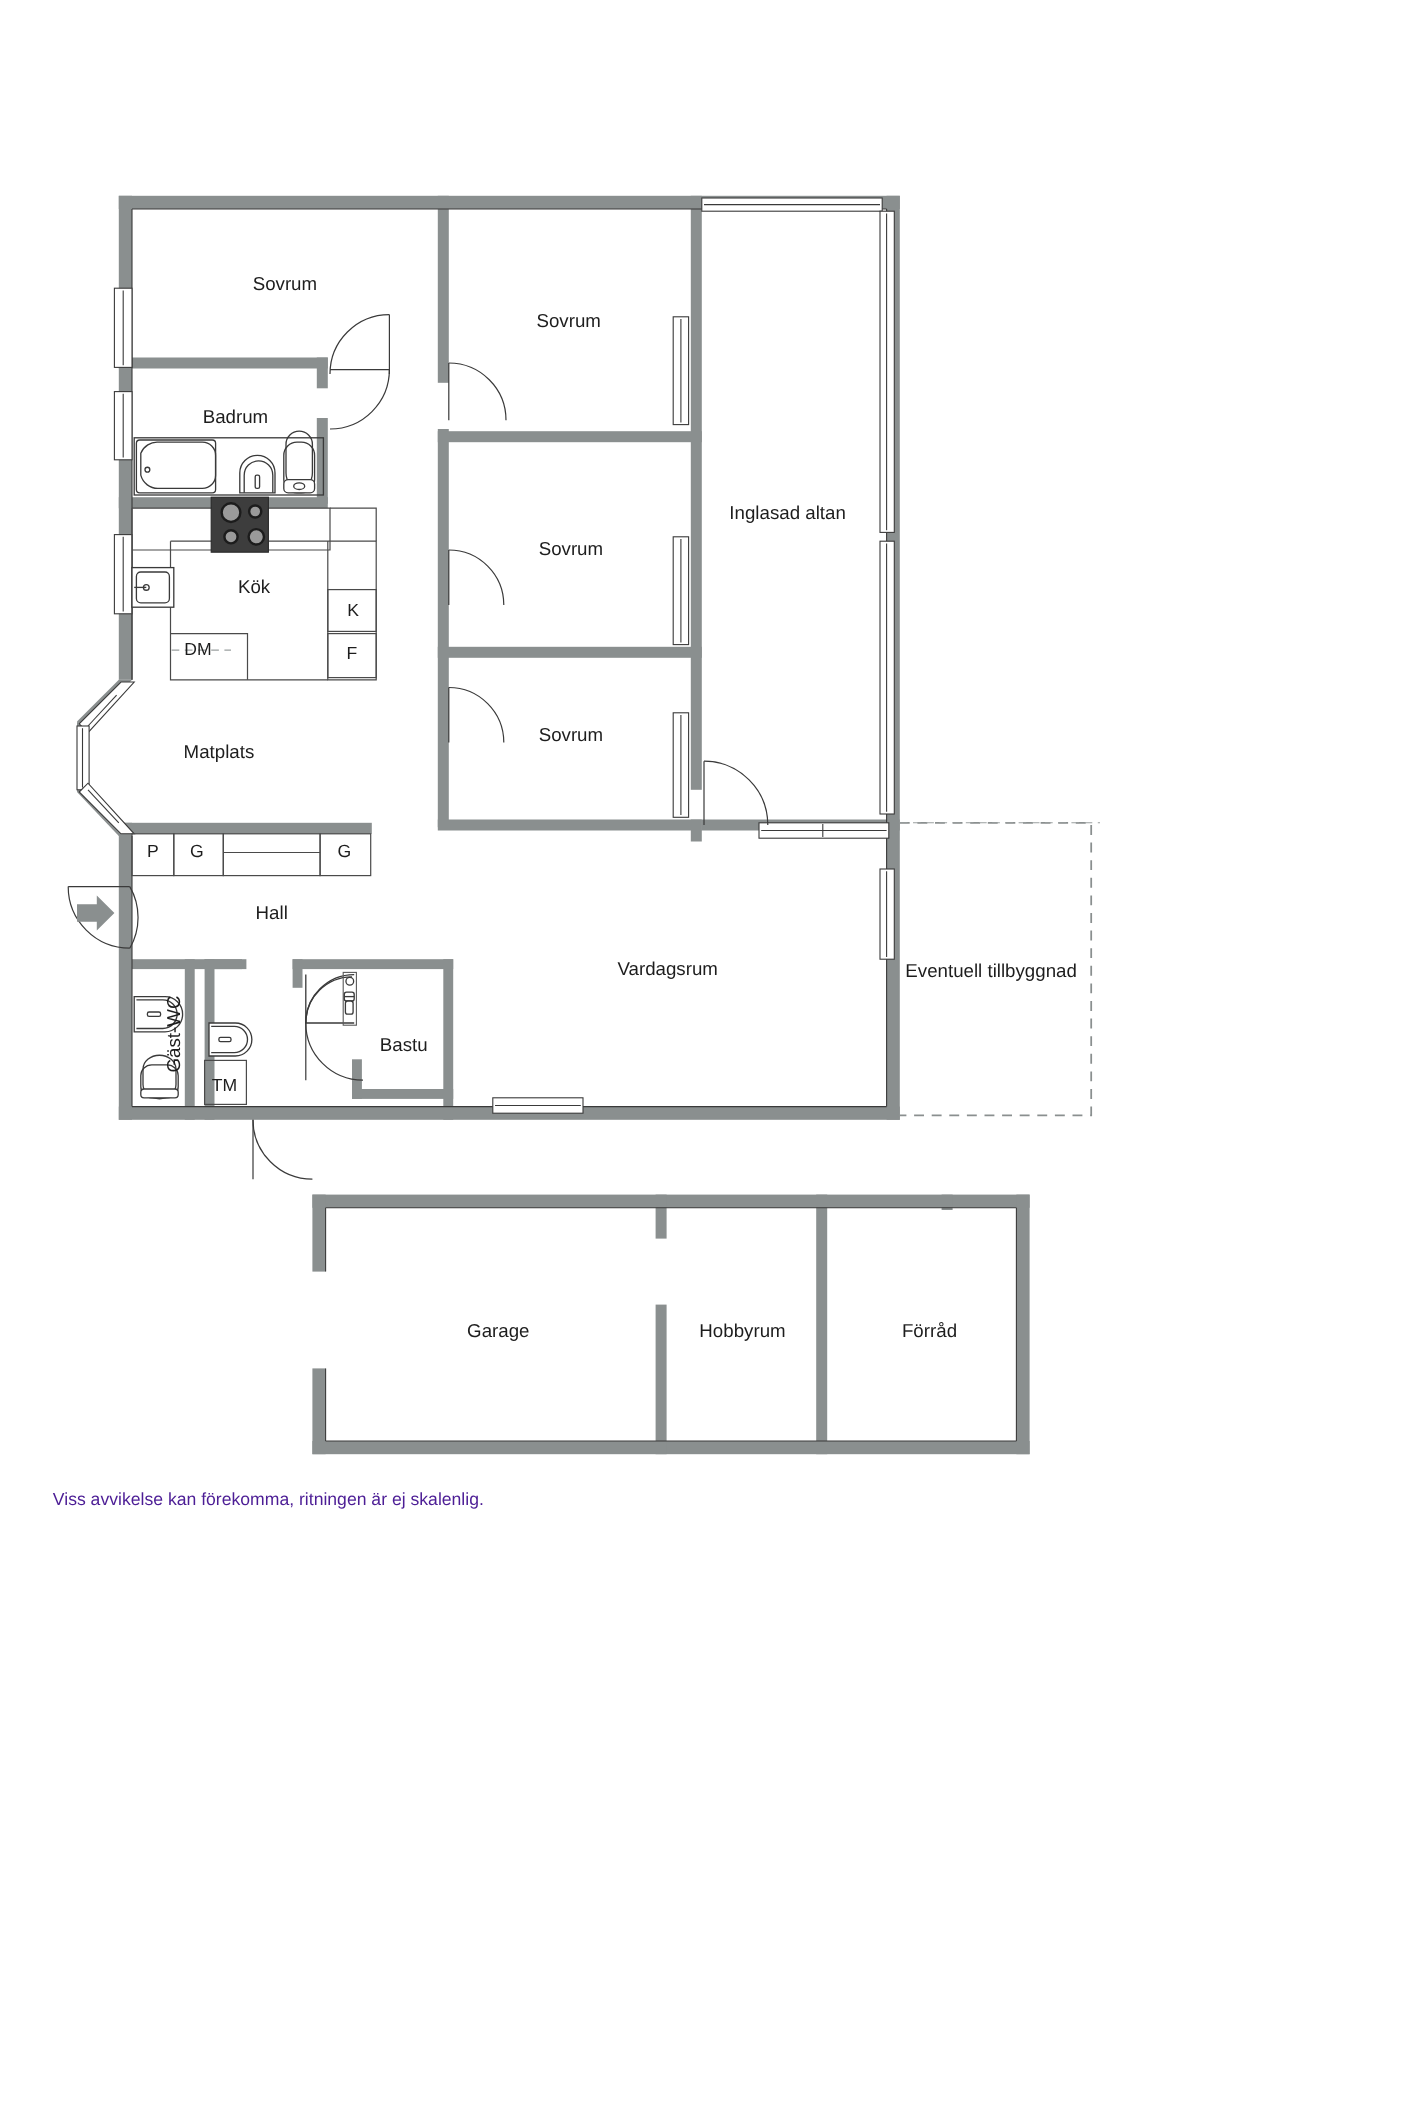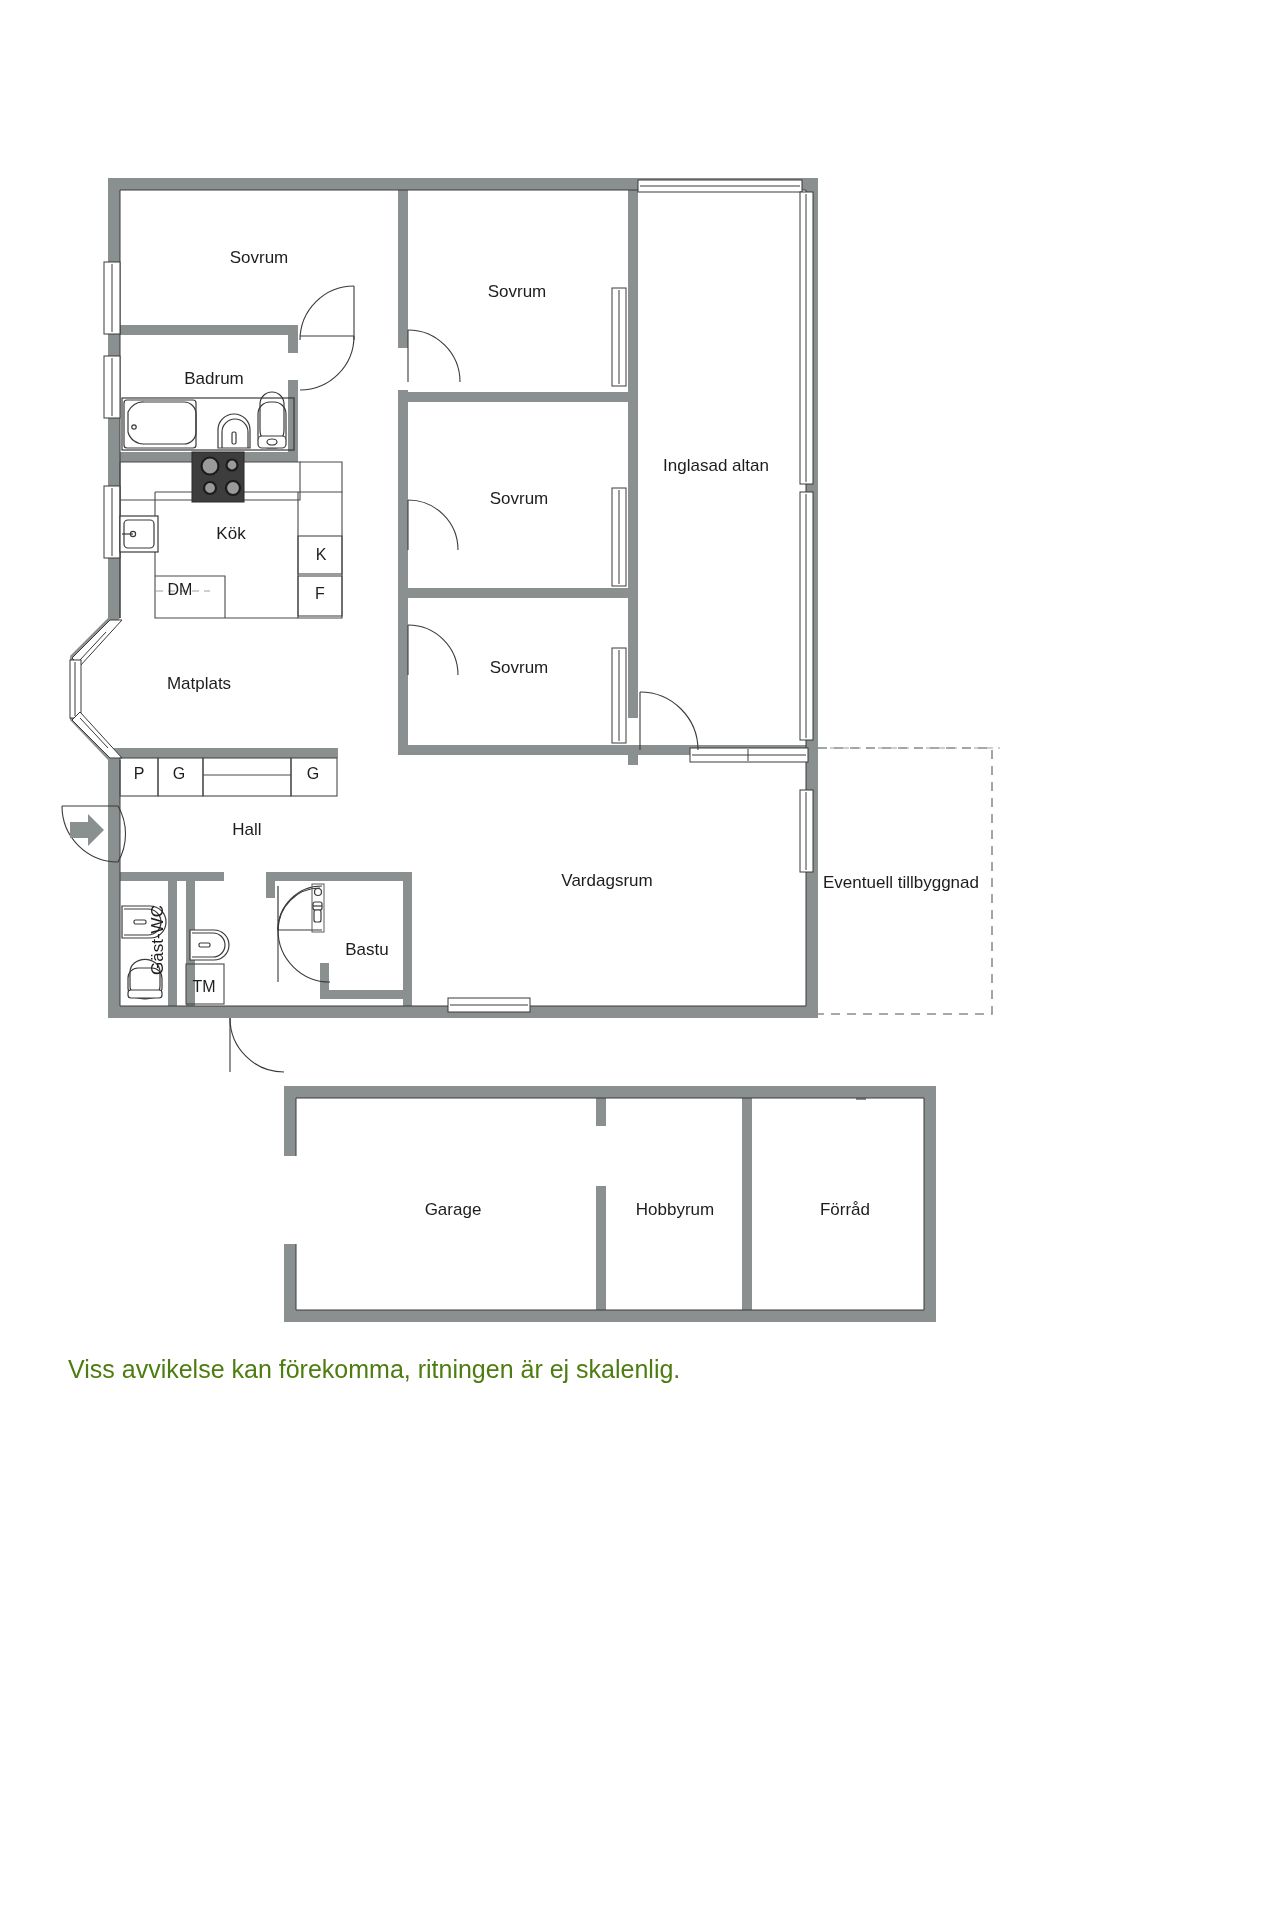--- a/index.html
+++ b/index.html
@@ -18,21 +18,21 @@
   .door-arc{fill:none;stroke:#3a3a3a;stroke-width:1.1;}
   .door-leaf{stroke:#3a3a3a;stroke-width:1.1;fill:none;}
   .dashed{fill:none;stroke:#8a8f8f;stroke-width:1.6;stroke-dasharray:9 7;}
   .dashline{fill:none;stroke:#9aa0a0;stroke-width:1;stroke-dasharray:7 5;}
   .stove{fill:#3d3d3d;stroke:#2a2a2a;stroke-width:1;}
   .burner-o{fill:#9a9a9a;stroke:#1c1c1c;stroke-width:2.2;}
   .arrow{fill:#8a8f8f;}
   .lbl{font-family:"Liberation Sans",sans-serif;font-size:17px;fill:#1d1d1d;text-anchor:middle;dominant-baseline:middle;}
   .lbl-sm{font-family:"Liberation Sans",sans-serif;font-size:16px;fill:#1d1d1d;text-anchor:middle;dominant-baseline:middle;}
   .lbl-rot{font-family:"Liberation Sans",sans-serif;font-size:17px;fill:#1d1d1d;text-anchor:middle;dominant-baseline:middle;}
-  .caption{position:absolute;left:68px;top:1355px;font-size:25px;color:#4d7c0f;font-family:"Liberation Sans",sans-serif;white-space:nowrap;}
+  .caption{position:absolute;left:48px;top:1355px;font-size:16px;color:#4c1d95;font-family:"Liberation Sans",sans-serif;white-space:nowrap;}
 </style>
 </head>
 <body>
 
 <div id="stage">
 
 <svg id="plan" viewBox="0 0 1280 1920">
 
   <g>
 

